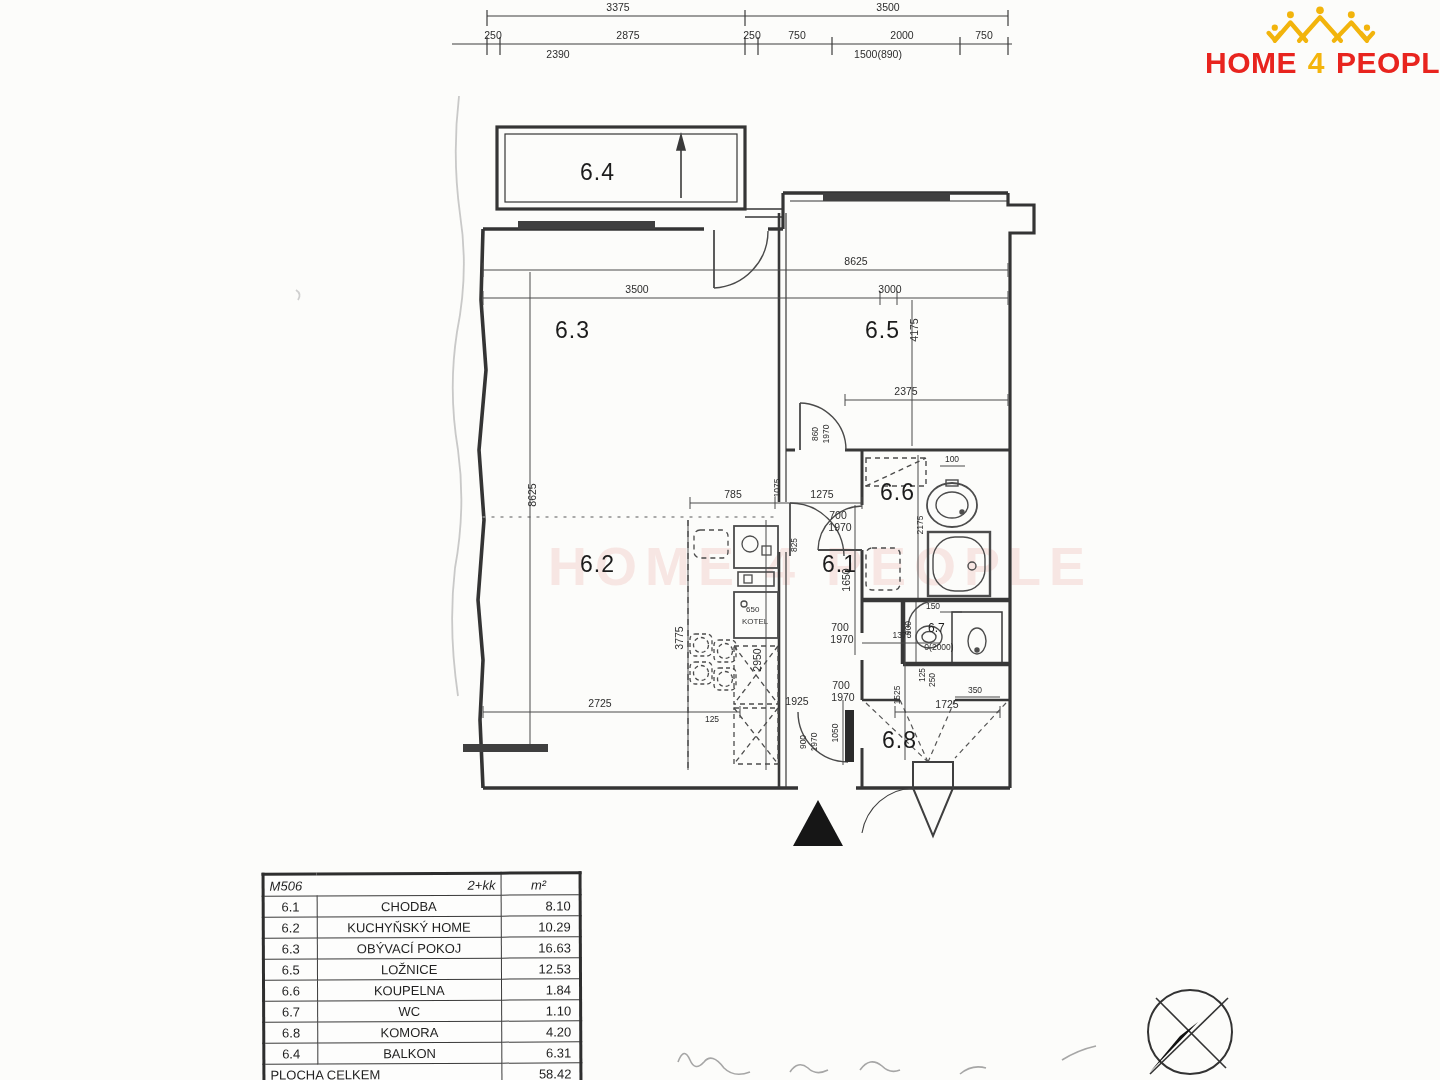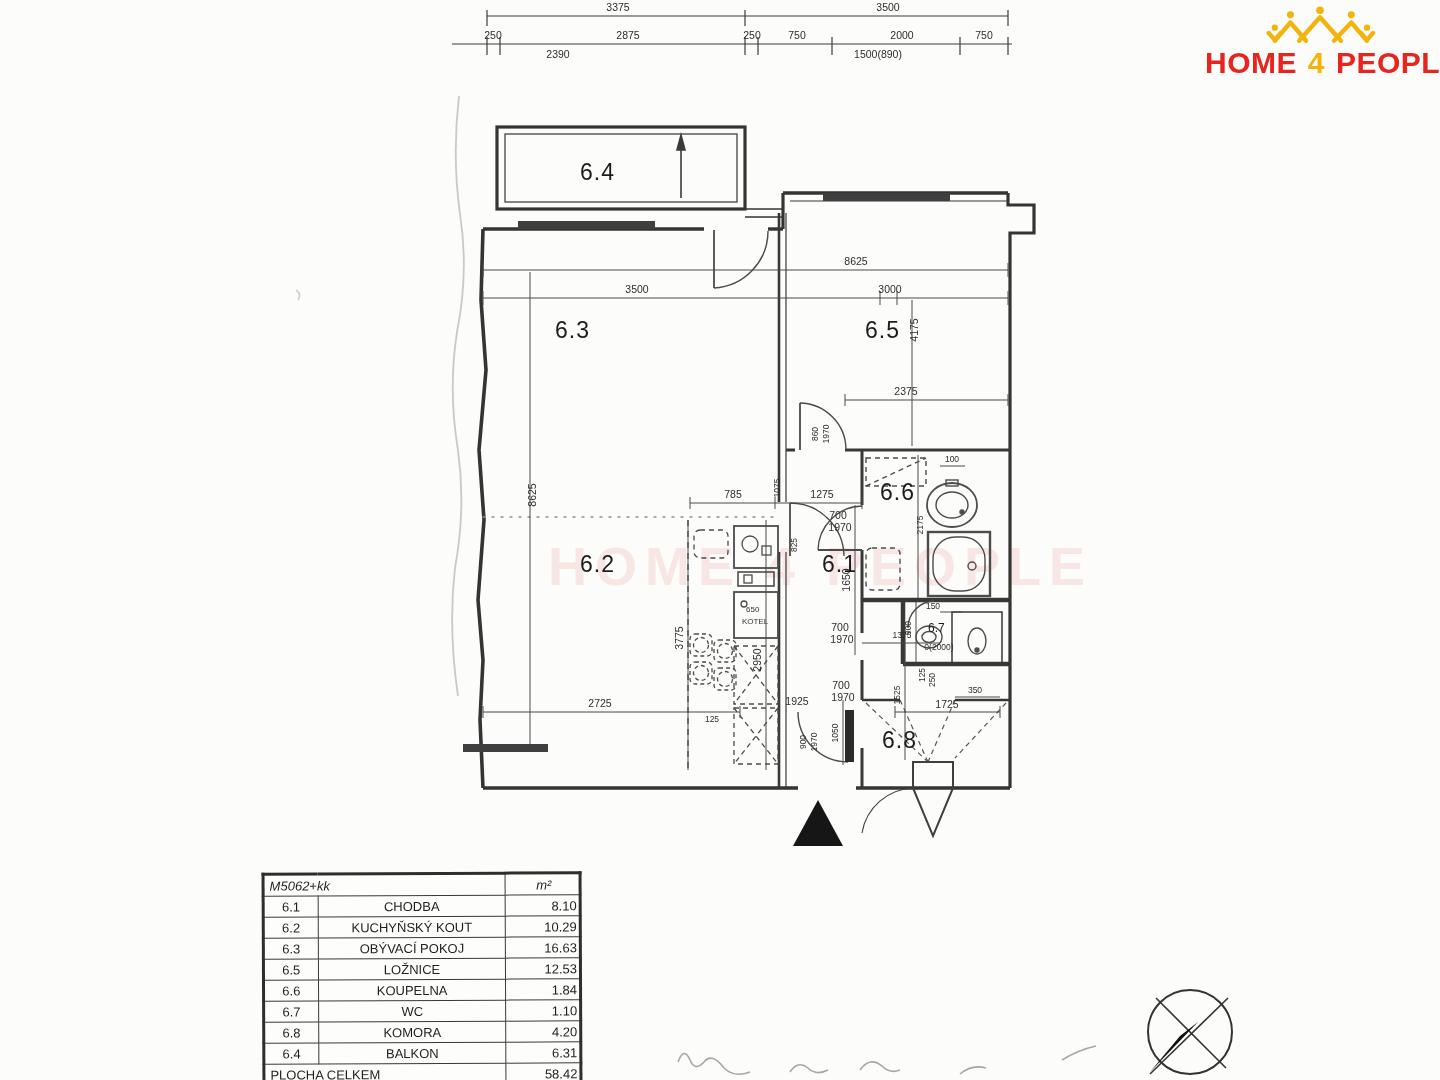--- a/index.html
+++ b/index.html
@@ -19,23 +19,23 @@
   
   .legend{
     position:absolute;left:262px;top:872px;width:320px;
     border-collapse:collapse;background:#fdfdfc;
     font-size:13px;color:#1f1f1f;transform:rotate(-0.25deg);
     border:3px solid #2e2e2e;
   }
   .legend td{border:1.6px solid #3a3a3a;padding:1px 5px;height:18px;}
   .legend .idcell{width:46px;text-align:center;}
   .legend .namecell{width:190px;text-align:center;}
-  .legend .areacell{width:70px;text-align:right;padding-right:2px;}
+  .legend .areacell{width:70px;text-align:right;padding-right:8px;}
   .legend .hdr{font-style:italic;}
-  .legend .hdrflex{display:flex;align-items:center;}
+  .legend .hdrflex{display:flex;justify-content:space-between;align-items:center;}
   .legend .hdr-m2{text-align:center;font-style:italic;}
 
   
   .dim{font-family:"Liberation Sans",sans-serif;font-size:10.5px;fill:#2d2d2d;}
   .dim-sm{font-family:"Liberation Sans",sans-serif;font-size:8.5px;fill:#2d2d2d;}
   .room-label{font-family:"Liberation Sans",sans-serif;font-size:23px;fill:#1c1c1c;letter-spacing:1px;}
   .room-label-sm{font-family:"Liberation Sans",sans-serif;font-size:12px;fill:#1c1c1c;}
   .kotel-label{font-family:"Liberation Sans",sans-serif;font-size:8px;fill:#333;}
   .watermark{font-family:"Liberation Sans",sans-serif;font-size:54px;font-weight:700;
     fill:rgba(222,120,115,0.16);letter-spacing:8px;}
@@ -366,21 +366,21 @@
     </td>
     <td class="areacell hdr-m2">m²</td>
   </tr>
   <tr>
     <td class="idcell">6.1</td>
     <td class="namecell">CHODBA</td>
     <td class="areacell">8.10</td>
   </tr>
   <tr>
     <td class="idcell">6.2</td>
-    <td class="namecell">KUCHYŇSKÝ KOUT</td>
+    <td class="namecell">KUCHYŇSKÝ HOME</td>
     <td class="areacell">10.29</td>
   </tr>
   <tr>
     <td class="idcell">6.3</td>
     <td class="namecell">OBÝVACÍ POKOJ</td>
     <td class="areacell">16.63</td>
   </tr>
   <tr>
     <td class="idcell">6.5</td>
     <td class="namecell">LOŽNICE</td>

